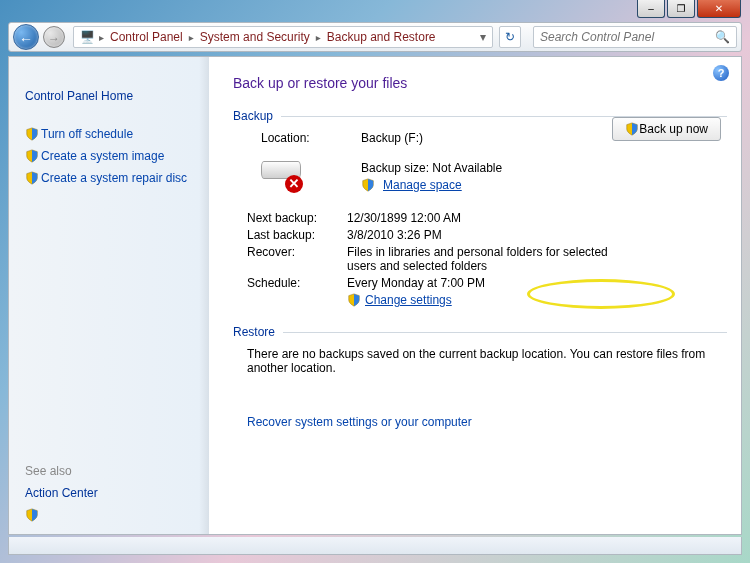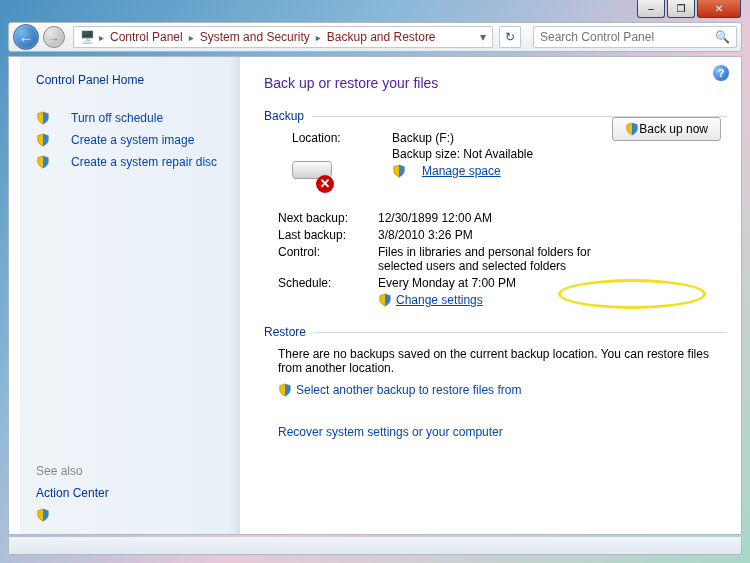--- a/index.html
+++ b/index.html
@@ -108,53 +108,53 @@
     border: 1px solid #c0c8d0;
     border-radius: 2px;
     background: #fff;
     display:flex;
     align-items:center;
     padding:0 6px;
   }
   .search input {
     border: none;
     outline: none;
+    font-style: italic;
     color: #888;
     flex:1;
     font-size:12px;
     font-family: inherit;
   }
   .search-icon { color:#1a5aa0; font-size:12px; }
 
   
   .content-frame {
     position:absolute;
     top: 56px; left:8px; right:8px; bottom: 28px;
     background:#fff;
     border:1px solid #b0b8c0;
     display:flex;
   }
   .sidebar {
-    width: 220px;
+    width: 200px;
     background: linear-gradient(to right, #f0f4f8, #e8f0f8 95%, #d8e0e8);
-    padding: 16px 0 8px 0;
+    padding: 32px 0 8px 0;
     display:flex;
     flex-direction:column;
-    margin-left:11px;
   }
   .cp-home {
     padding: 0 16px 8px 16px;
     color:#003399;
     font-size:12px;
     cursor:pointer;
   }
   .task-link {
     display:flex;
     align-items:center;
-    gap:21px;
+    gap:2px;
     padding: 4px 16px;
     color:#0645ad;
     cursor:pointer;
     font-size:12px;
   }
   .shield-icon {
     width:14px; height:14px;
     display:inline-block;
   }
   .shield-svg { width:14px; height:14px; }
@@ -261,21 +261,21 @@
     height: 30px;
     border: 3px solid #f0e020;
     border-radius: 50%;
     pointer-events:none;
   }
   .restore-text {
     margin: 8px 0 8px 14px;
   }
   .recover-link {
     display:block;
-    margin: 28px 0 0 14px;
+    margin: 40px 0 0 14px;
     color:#0645ad;
     cursor:pointer;
   }
   .statusbar {
     position:absolute;
     left:8px; right:8px; bottom:8px;
     height:18px;
     background: linear-gradient(#f0f4fa,#e0e8f0);
     border:1px solid #b0b8c0;
     border-top:none;
@@ -378,41 +378,41 @@
     <div style="display:flex; gap:14px; margin-left:14px;">
       <div style="width:86px;margin-left:14px;">
         <div style="margin-bottom:6px;">Location:</div>
         <div class="disk-icon">
           <div class="disk-body"></div>
           <div class="disk-x">✕</div>
         </div>
       </div>
       <div>
         <div>Backup (F:)</div>
-        <div style="margin-top:2px;">Backup size: Not Available</div>
-        <div style="margin-top:3px; display:flex; align-items:center; gap:16px;">
+        <div style="margin-top:16px;">Backup size: Not Available</div>
+        <div style="margin-top:3px; display:flex; align-items:center; gap:8px;">
           <span class="shield-icon">
             <svg class="shield-svg" viewBox="0 0 16 16">
                 <path d="M8 1 L14 3 V8 C14 12 8 15 8 15 C8 15 2 12 2 8 V3 Z" fill="#f0c000" stroke="#806000" stroke-width="0.5"></path>
                 <path d="M8 1 L14 3 V8 C14 12 8 15 8 15 V1 Z" fill="#3080e0"></path>
               </svg>
           </span>
           <span class="link">Manage space</span>
         </div>
       </div>
     </div>
 
     <div style="height:18px;"></div>
 
     <div class="kv">
       <div class="lab">Next backup:</div>
       <div class="val">12/30/1899 12:00 AM</div>
       <div class="lab">Last backup:</div>
       <div class="val">3/8/2010 3:26 PM</div>
-      <div class="lab">Control:</div>
+      <div class="lab">Recover:</div>
       <div class="val" style="padding-right:110px;">Files in libraries and personal folders for selected users and selected folders</div>
       <div class="lab">Schedule:</div>
       <div class="val">Every Monday at 7:00 PM</div>
       <div></div>
       <div style="display:flex;align-items:center;gap:4px;">
         <span class="shield-icon">
           <svg class="shield-svg" viewBox="0 0 16 16">
               <path d="M8 1 L14 3 V8 C14 12 8 15 8 15 C8 15 2 12 2 8 V3 Z" fill="#f0c000" stroke="#806000" stroke-width="0.5"></path>
               <path d="M8 1 L14 3 V8 C14 12 8 15 8 15 V1 Z" fill="#3080e0"></path>
             </svg>
@@ -422,27 +422,18 @@
     </div>
 
     <div class="highlight-ellipse"></div>
 
     <div style="height:18px;"></div>
 
     <div class="section-head">
       <span>Restore</span>
     </div>
     <div class="restore-text">There are no backups saved on the current backup location. You can restore files from another location.</div>
-    <div style="margin-left:14px; display:flex; align-items:center; gap:4px;">
-      <span class="shield-icon">
-        <svg class="shield-svg" viewBox="0 0 16 16">
-            <path d="M8 1 L14 3 V8 C14 12 8 15 8 15 C8 15 2 12 2 8 V3 Z" fill="#f0c000" stroke="#806000" stroke-width="0.5"></path>
-            <path d="M8 1 L14 3 V8 C14 12 8 15 8 15 V1 Z" fill="#3080e0"></path>
-          </svg>
-      </span>
-      <span class="link-nounder">Select another backup to restore files from</span>
-    </div>
 
     <span class="recover-link">Recover system settings or your computer</span>
   </div>
 </div>
 
 <div class="statusbar"></div>
 
 </body></html>

